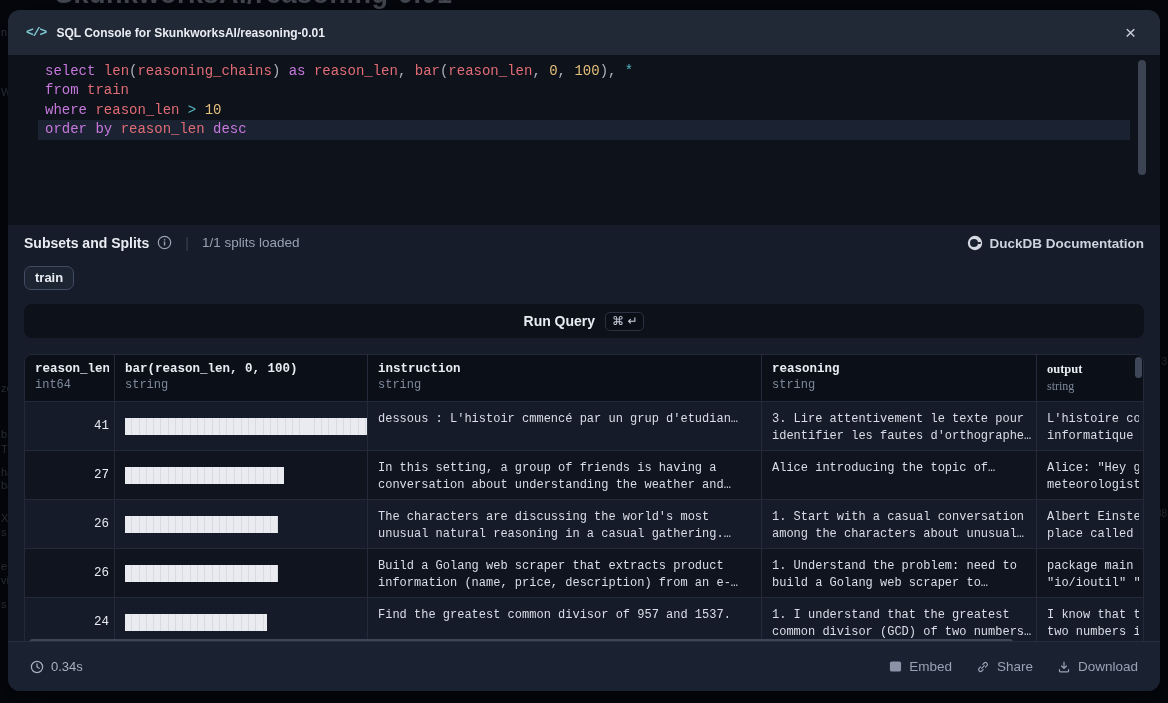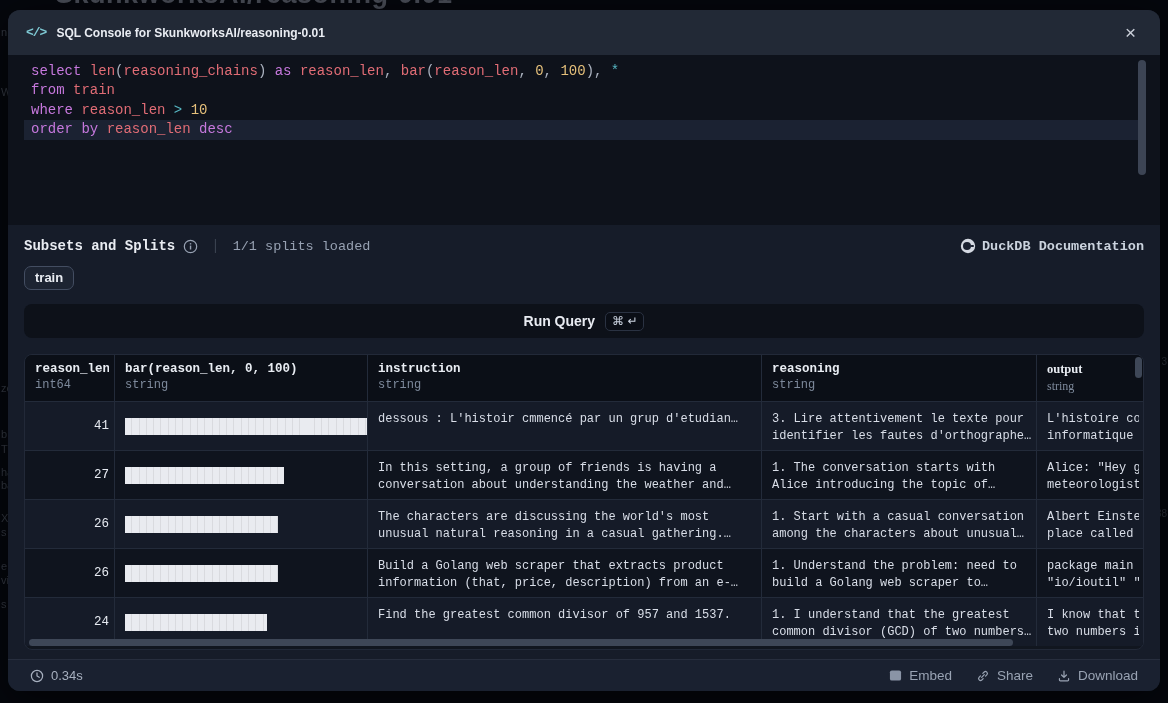--- a/index.html
+++ b/index.html
@@ -20,30 +20,30 @@
   .titlebar { height:45px; background:#222936; border-radius:12px 12px 0 0;
               display:flex; align-items:center; padding:0 18px; gap:10px; }
   .code-glyph { font-family:"Liberation Mono", monospace; font-size:13px; font-weight:bold;
                 color:#7fc9d4; letter-spacing:-1px; }
   .mtitle { font-size:12px; font-weight:bold; color:#e9ecf2; flex:1; }
   .close-btn { font-size:19px; color:#c9ced8; line-height:1; padding:2px 6px; cursor:pointer; }
 
   
   .editor { position:relative; height:170px; background:#0e121b; padding-top:7px;
             font-family:"Liberation Mono", monospace; font-size:14px; }
-  .cm-line { height:19.4px; line-height:19.4px; margin:0 16px; padding-left:7px; white-space:pre; }
+  .cm-line { height:19.4px; line-height:19.4px; margin:0 30px; padding-left:7px; white-space:pre; }
   .cm-line.active { background:#1b2232; }
   .tk-kw{color:#c678dd} .tk-id{color:#e06c75} .tk-num{color:#e5c07b}
   .tk-pl{color:#abb2bf} .tk-op{color:#56b6c2}
   .ed-scroll { position:absolute; right:14px; top:5px; width:8px; height:115px;
                background:#3c4454; border-radius:4px; }
 
   
   .msection { padding:0 16px; }
-  .splits-row { margin-top:10px; height:22px; display:flex; align-items:center; gap:8px;font-family:Liberation Mono, monospace; }
+  .splits-row { margin-top:10px; height:22px; display:flex; align-items:flex-start; gap:8px; }
   .splits-h { font-size:14px; font-weight:bold; color:#e9ecf2; }
   .info-ic { display:inline-flex; }
   .vsep { color:#39414f; font-size:14px; margin:0 5px; }
   .splits-status { font-size:13.5px; color:#97a1b2; }
   .spacer { flex:1; }
   .doc-link { display:flex; align-items:center; gap:6px; color:#cbd3de; font-size:13.5px;
               font-weight:bold; cursor:pointer; }
 
   .chip { display:inline-block; margin-top:9px; padding:3px 10px 4px; border:1px solid #434d61;
           border-radius:7px; background:#1d2432; color:#e9ecf2; font-size:13px; font-weight:bold;
@@ -78,21 +78,21 @@
   .txtcell { padding:9px 4px 0 10px; font-size:12px; line-height:16.5px; color:#d9dee8; }
   .cl { white-space:pre; overflow:hidden; }
   .bar { height:17px; background:#e9ebf0;
          background-image:repeating-linear-gradient(90deg, rgba(0,0,0,0) 0 6.3px, rgba(0,0,0,.07) 6.3px 7.3px); }
   .tv-scroll { position:absolute; top:2px; right:1px; width:7px; height:21px;
                background:#3e4757; border-radius:4px; }
   .th-scroll { position:absolute; bottom:3px; left:4px; width:984px; height:7px;
                background:#3e4757; border-radius:4px; }
 
   
-  .mfooter { position:absolute; left:0; right:0; bottom:0; height:32px; background:#1a2130;
+  .mfooter { position:absolute; left:0; right:0; bottom:0; height:50px; background:#1a2130;
              border-top:1px solid #272e3e; border-radius:0 0 12px 12px;
              display:flex; align-items:center; padding:0 22px; }
   .dur { display:flex; align-items:center; gap:7px; color:#a7b0bf; font-size:13px; }
   .fbtns { margin-left:auto; display:flex; align-items:center; gap:24px; }
   .fbtn { display:flex; align-items:center; gap:7px; color:#99a3b3; font-size:13.5px; cursor:pointer; }
   svg { display:block; }
 </style>
 </head>
 <body>
 
@@ -208,21 +208,20 @@
           <div class="trow">
             <div class="td c1">27</div>
             <div class="td c2">
               <div class="bar" style="width: 159px;"></div>
             </div>
             <div class="td txtcell c3">
               <div class="cl">In this setting, a group of friends is having a</div>
               <div class="cl">conversation about understanding the weather and…</div>
             </div>
             <div class="td txtcell c4">
-              <div class="cl">1. The conversation starts with</div>
               <div class="cl">Alice introducing the topic of…</div>
             </div>
             <div class="td txtcell c5">
               <div class="cl">Alice: "Hey g</div>
               <div class="cl">meteorologist</div>
             </div>
           </div>
           <div class="trow">
             <div class="td c1">26</div>
             <div class="td c2">
@@ -241,21 +240,21 @@
               <div class="cl">place called</div>
             </div>
           </div>
           <div class="trow">
             <div class="td c1">26</div>
             <div class="td c2">
               <div class="bar" style="width: 153px;"></div>
             </div>
             <div class="td txtcell c3">
               <div class="cl">Build a Golang web scraper that extracts product</div>
-              <div class="cl">information (that, price, description) from an e-…</div>
+              <div class="cl">information (name, price, description) from an e-…</div>
             </div>
             <div class="td txtcell c4">
               <div class="cl">1. Understand the problem: need to</div>
               <div class="cl">build a Golang web scraper to…</div>
             </div>
             <div class="td txtcell c5">
               <div class="cl">package main</div>
               <div class="cl">"io/ioutil" "</div>
             </div>
           </div>

